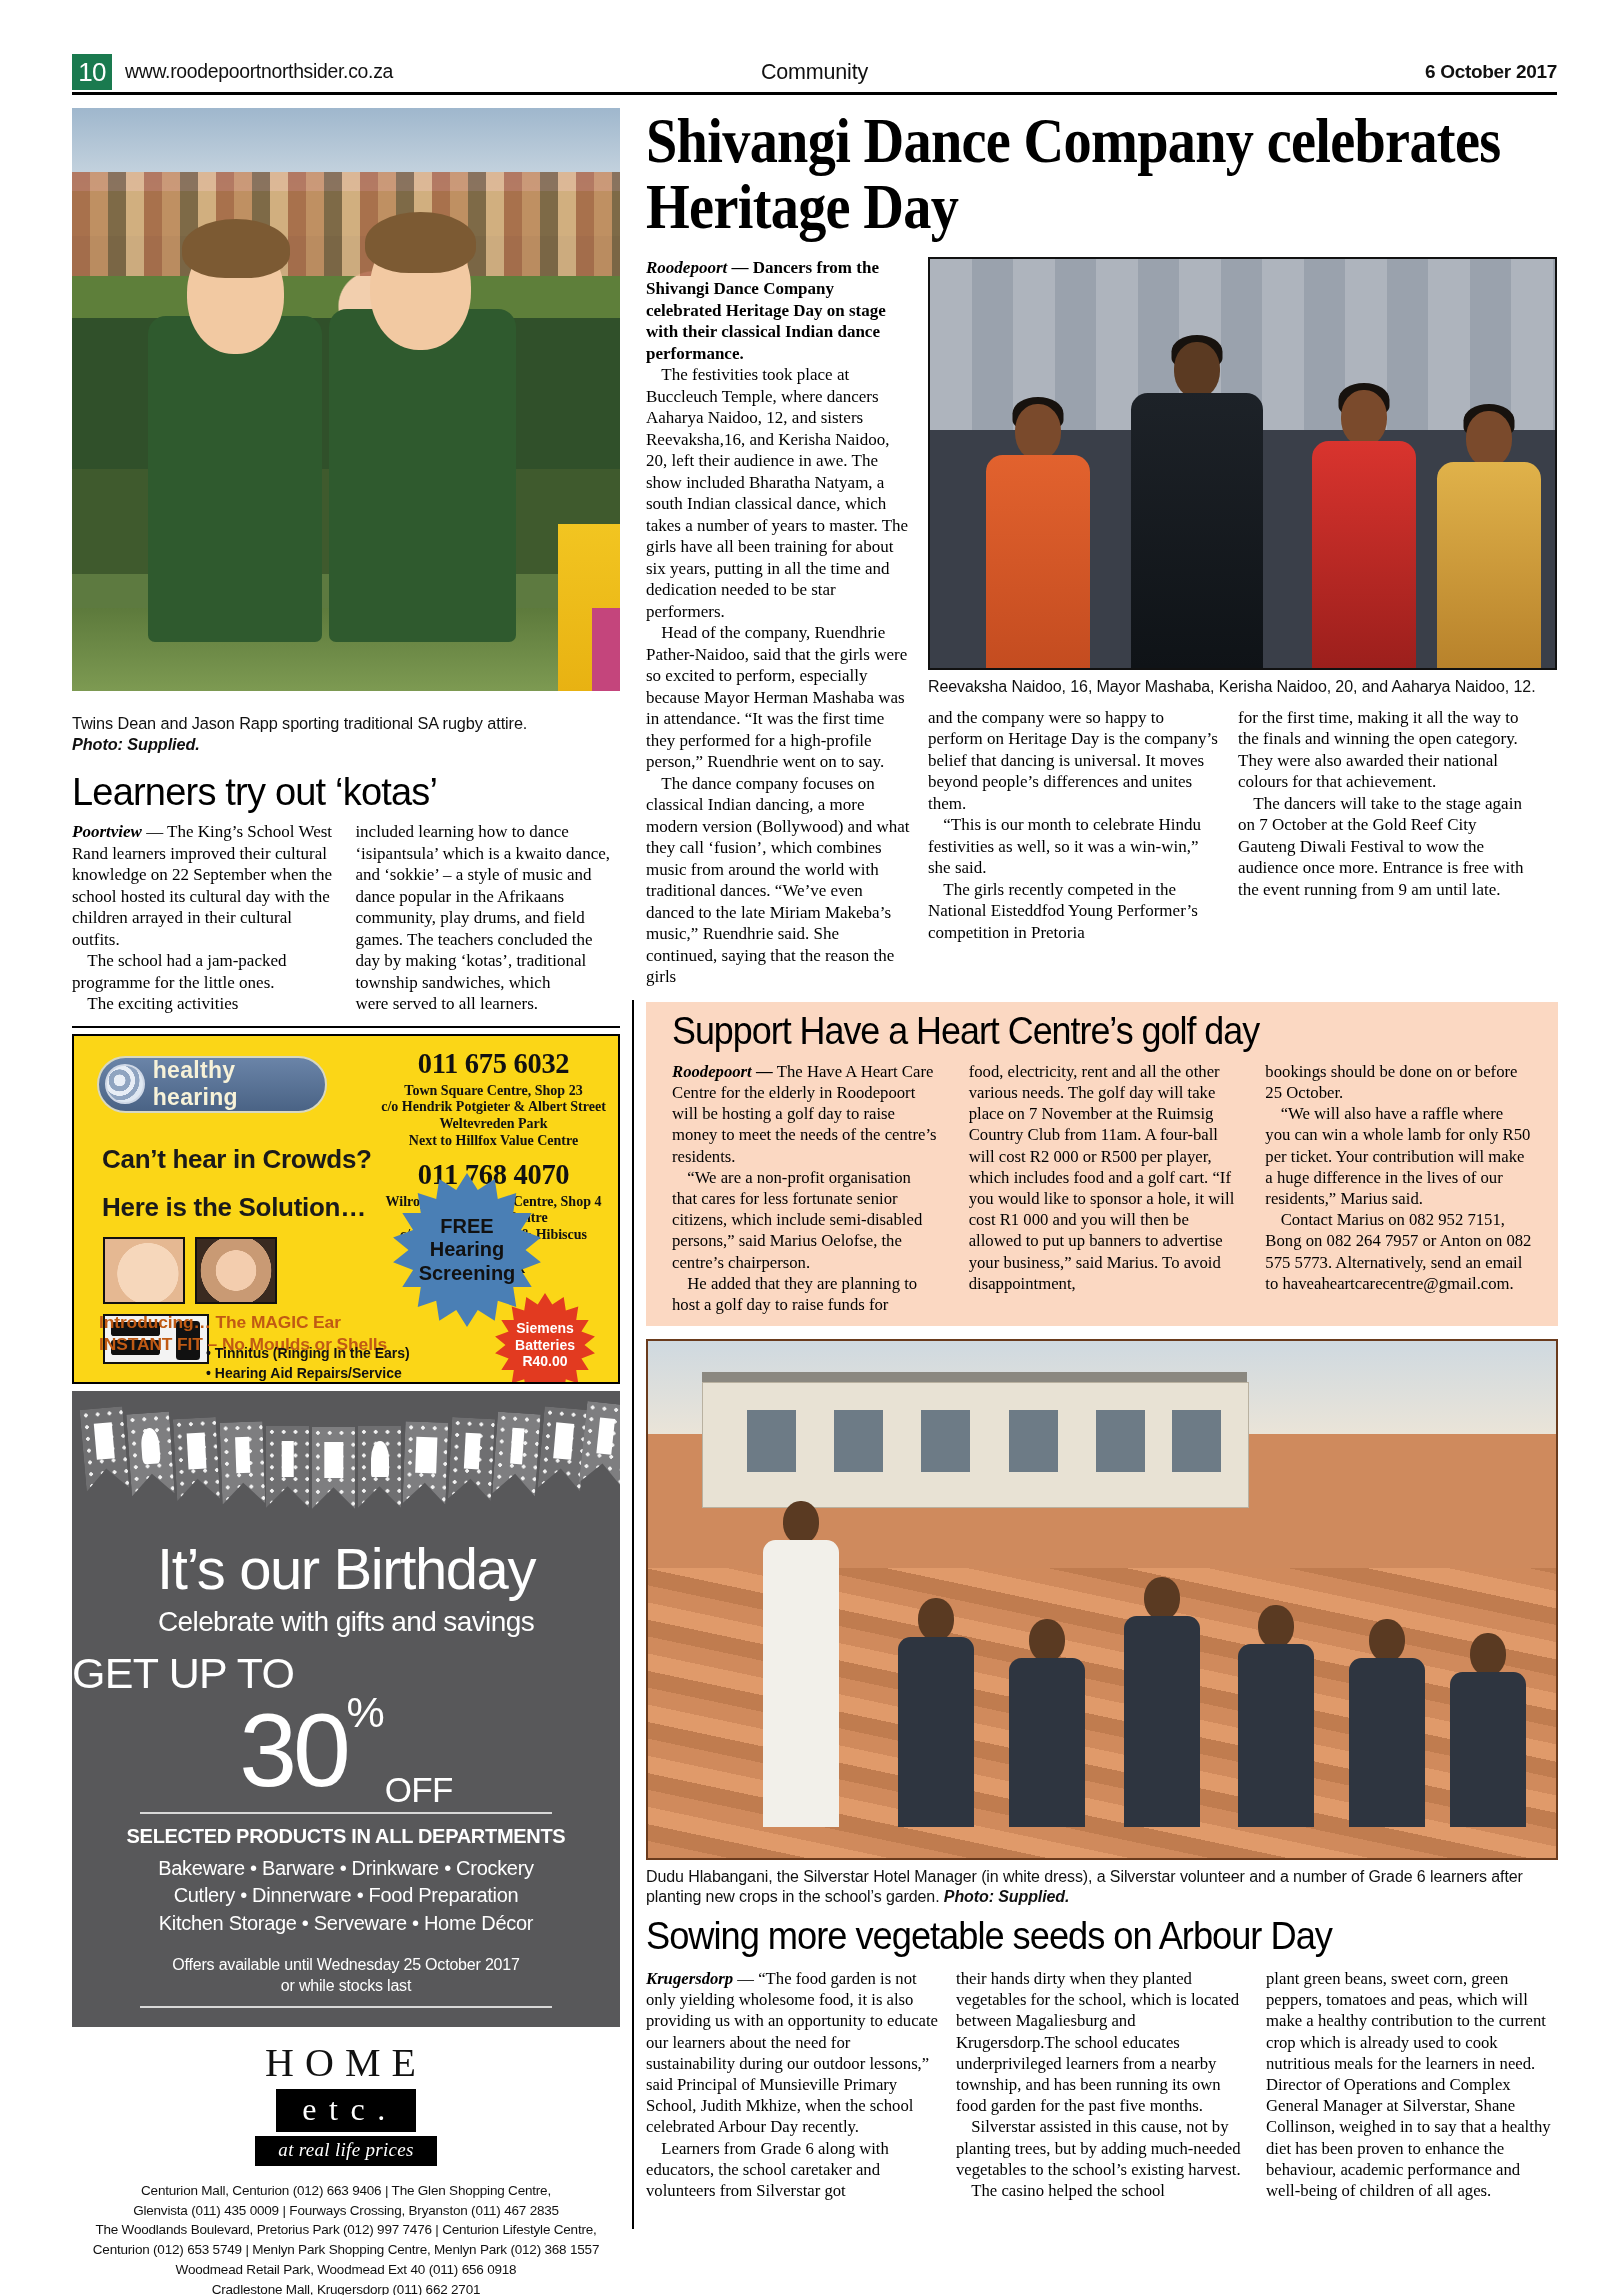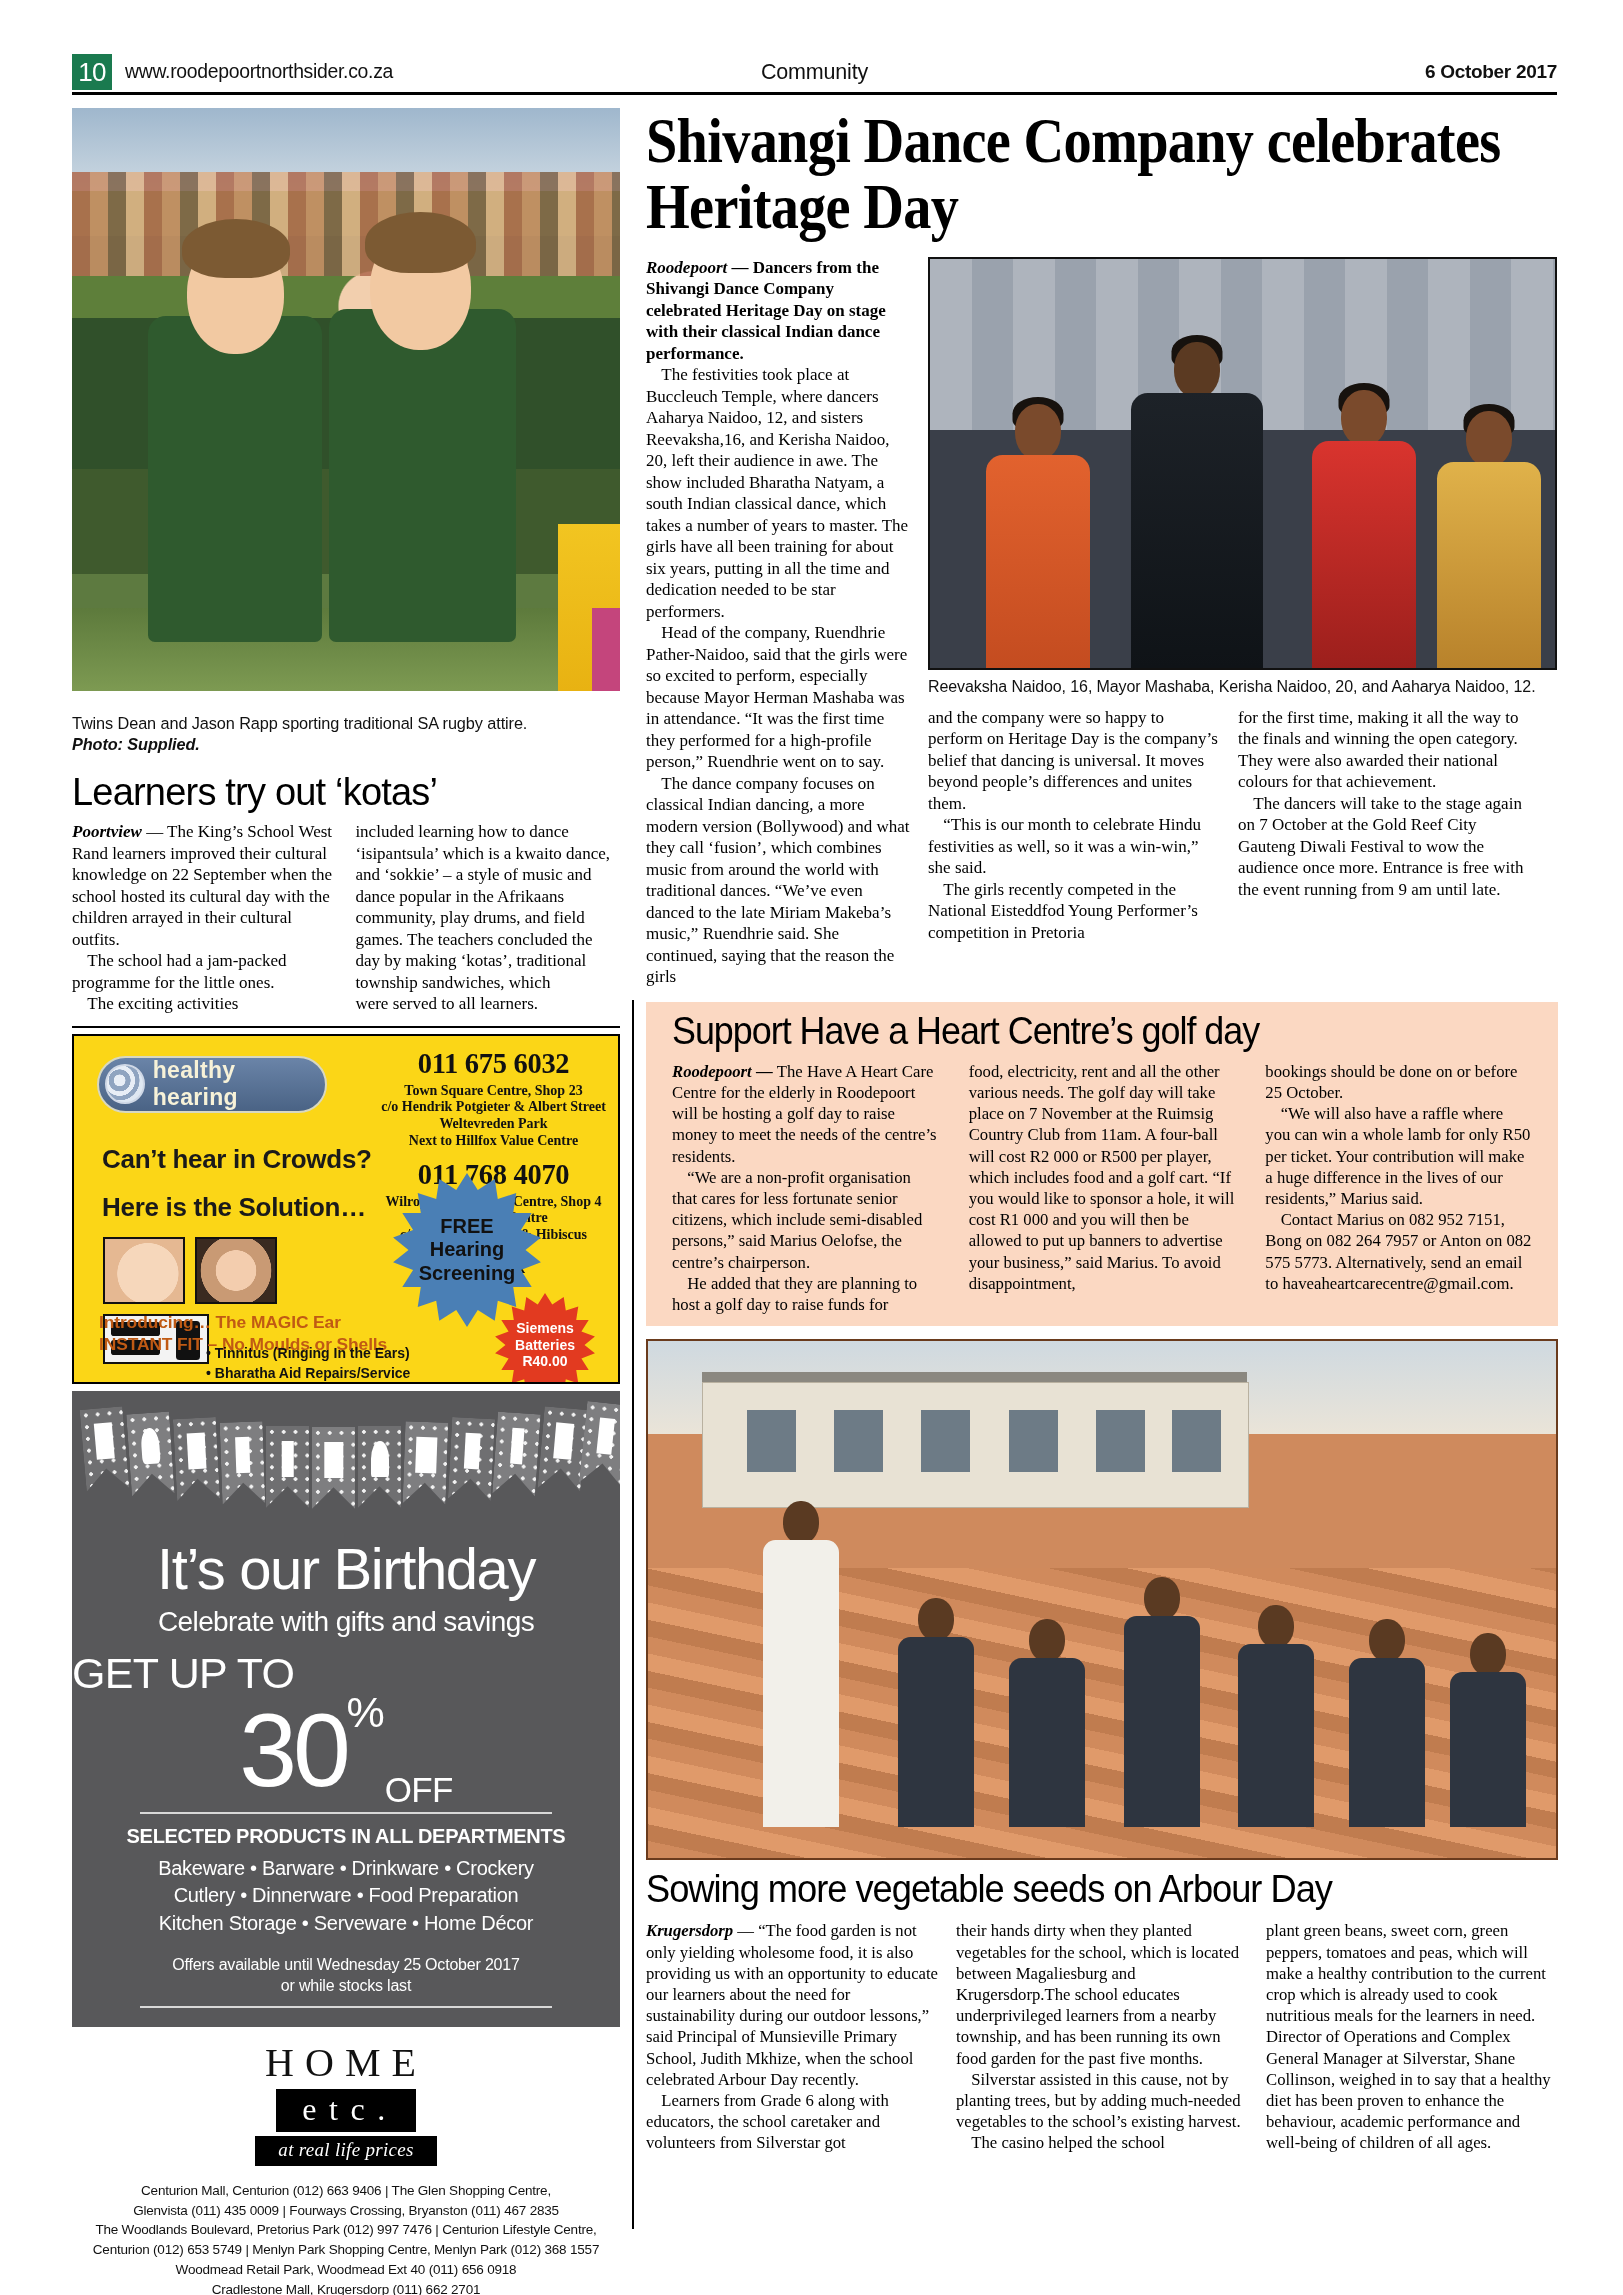--- a/index.html
+++ b/index.html
@@ -272,21 +272,21 @@
         <div class="store"></div>
         <div class="store2"></div>
         <div class="phone"></div>
       </div>
       <div class="hh-intro">
         <div>Introducing… The MAGIC Ear</div>
         <div>INSTANT FIT – No Moulds or Shells</div>
       </div>
       <div class="hh-bullets">
         <div>• Tinnitus (Ringing In the Ears)</div>
-        <div>• Bharatha Aid Repairs/Service</div>
+        <div>• Hearing Aid Repairs/Service</div>
         <div>• Paid In Full by Most Medical Aids</div>
       </div>
 
       <div class="hh-right">
         <div class="hh-tel">011 675 6032</div>
         <div class="hh-addr" style="white-space:pre-line">Town Square Centre, Shop 23
 c/o Hendrik Potgieter &amp; Albert Street
 Weltevreden Park
 Next to Hillfox Value Centre</div>
         <div class="hh-tel">011 768 4070</div>
@@ -514,20 +514,23 @@
         </div>
       <div class="pg-person" style="left:680px;width:118px;height:208px;">
           <div class="head"></div>
           <div class="body"></div>
         </div>
       <div class="pg-person" style="left:784px;width:111px;height:194px;">
           <div class="head"></div>
           <div class="body"></div>
         </div>
     </div>
+    <div class="garden-caption">
+      <span>Dudu Hlabangani, the Silverstar Hotel Manager (in white dress), a Silverstar volunteer and a number of Grade 6 learners after planting new crops in the school’s garden. </span><span class="credit" style="font-weight:bold;font-style:italic">Photo: Supplied.</span>
+    </div>
 
     <div class="h-arbour">Sowing more vegetable seeds on Arbour Day</div>
 
     <div class="arbour-cols">
       <div class="c">
           <div class="btext">
         <p class="first"><span class="dateline">Krugersdorp</span><span> — </span><span>“The food garden is not only yielding wholesome food, it is also providing us with an opportunity to educate our learners about the need for sustainability during our outdoor lessons,” said Principal of Munsieville Primary School, Judith Mkhize, when the school celebrated Arbour Day recently.</span></p>
         <p>Learners from Grade 6 along with educators, the school caretaker and volunteers from Silverstar got</p>
       </div>
         </div>

